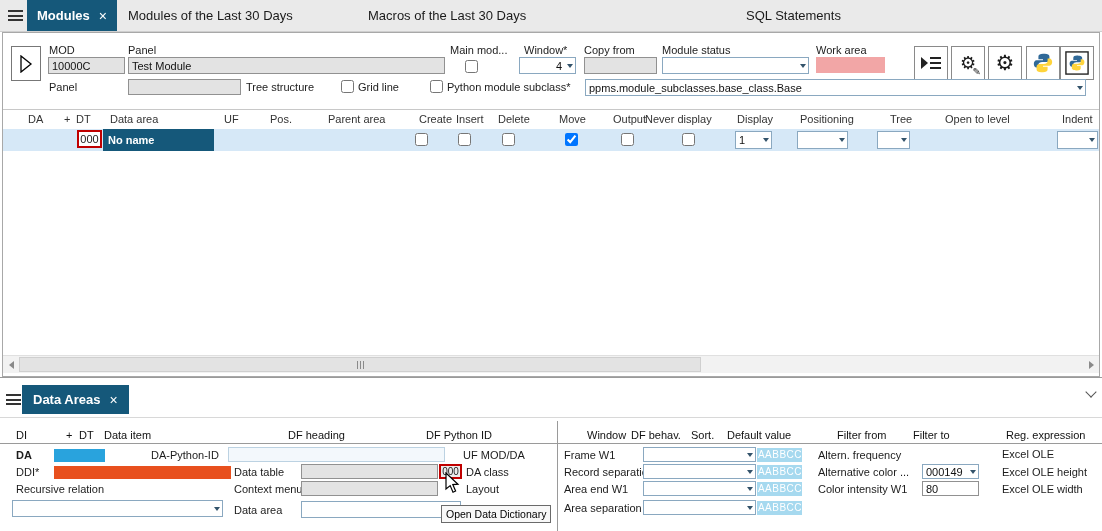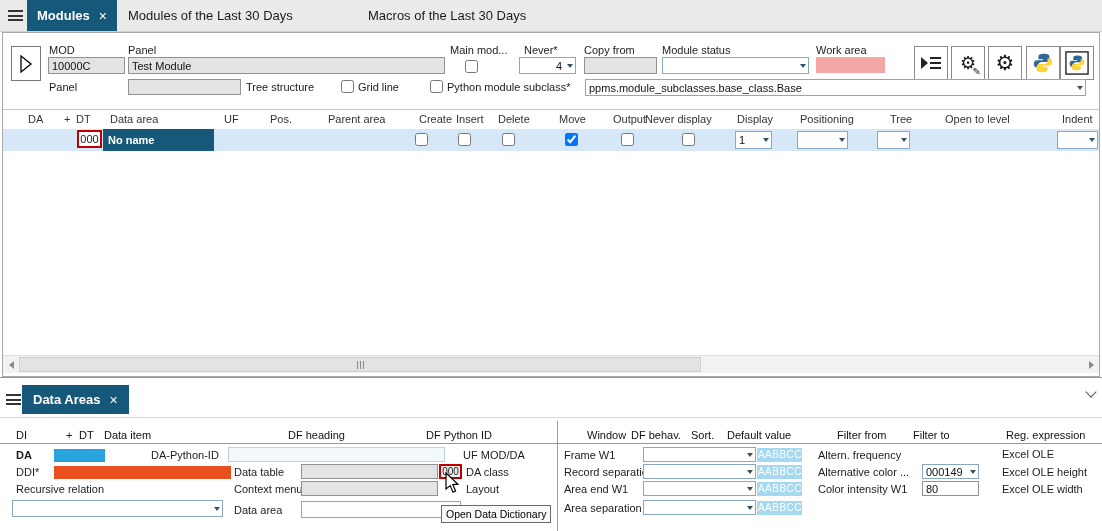--- a/index.html
+++ b/index.html
@@ -94,37 +94,40 @@
     <div class="tab active" style="left:27px;">
       <span>Modules</span>
       <span class="tclose">×</span>
     </div>
     <div class="tab" style="left:128px;">
       <span>Modules of the Last 30 Days</span>
     </div>
     <div class="tab" style="left:368px;">
       <span>Macros of the Last 30 Days</span>
     </div>
+    <div class="tab" style="left:746px;">
+      <span>SQL Statements</span>
+    </div>
   </div>
 
   <div class="workspace">
 
     <div class="playbox">
       <svg width="14" height="18" viewBox="0 0 14 18">
         <path d="M2 1 L2 17 L12 9 Z" fill="#fff" stroke="#000" stroke-width="1.3"></path>
       </svg>
     </div>
 
     <span class="lbl" style="left:46px;top:11px;">MOD</span>
     <input class="tbx" style="left: 45px; top: 24px; width: 77px; height: 17px;" readonly="" value="10000C">
     <span class="lbl" style="left:125px;top:11px;">Panel</span>
     <input class="tbx" style="left: 125px; top: 24px; width: 317px; height: 17px;" readonly="" value="Test Module">
     <span class="lbl" style="left:447px;top:11px;">Main mod...</span>
     <input type="checkbox" class="chk" style="left: 462px; top: 27px;">
-    <span class="lbl" style="left:521px;top:11px;">Never*</span>
+    <span class="lbl" style="left:521px;top:11px;">Window*</span>
     <div class="combo" style="left:516px;top:24px;width:57px;height:17px;">
       <span class="cv" style="text-align:right;padding-right:2px;">4</span>
       <span class="arr"></span>
     </div>
     <span class="lbl" style="left:581px;top:11px;">Copy from</span>
     <input class="tbx" style="left: 581px; top: 24px; width: 73px; height: 17px;" readonly="" value="">
     <span class="lbl" style="left:659px;top:11px;">Module status</span>
     <div class="combo" style="left:659px;top:24px;width:147px;height:17px;">
       <span class="cv"></span>
       <span class="arr"></span>

